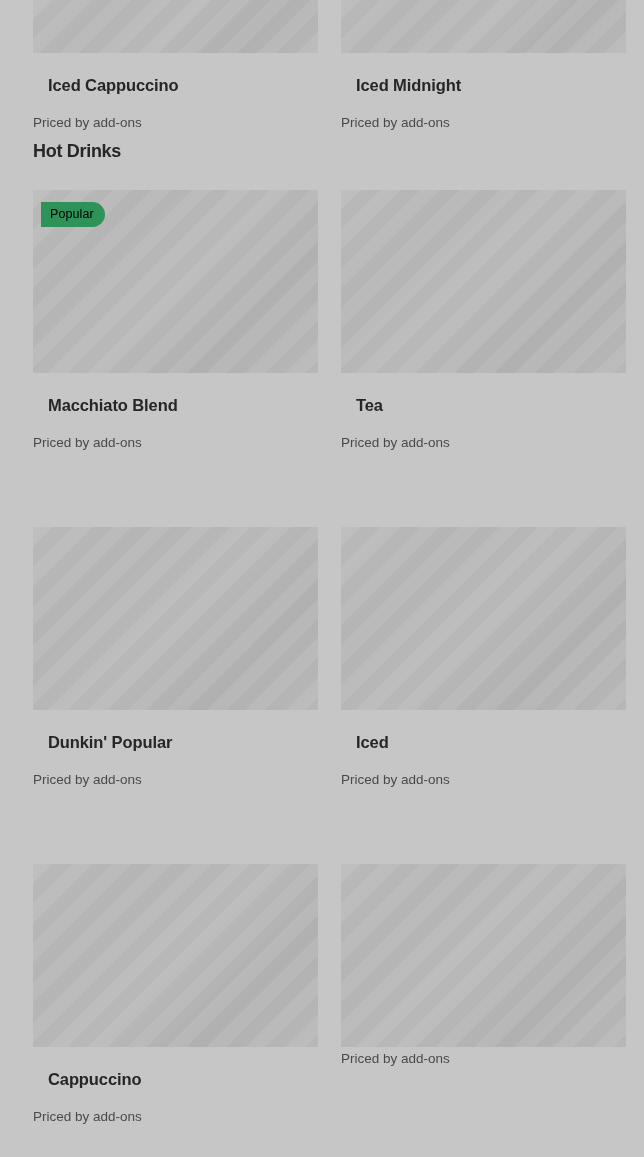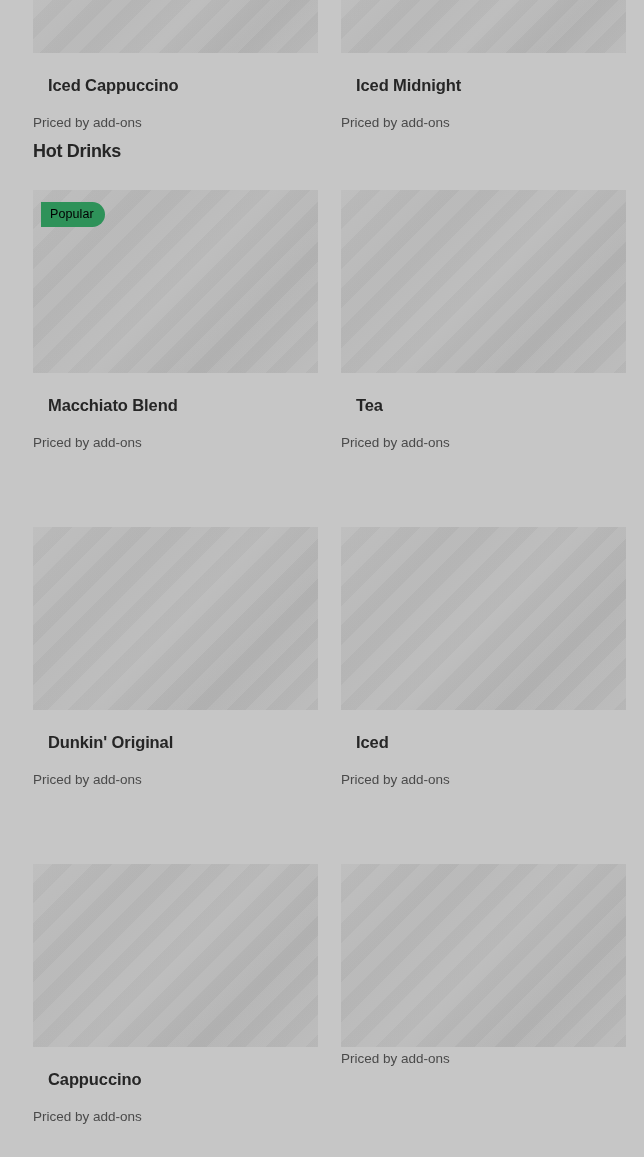--- a/index.html
+++ b/index.html
@@ -159,21 +159,21 @@
       <div class="thumb thumb-tall"></div>
       <div class="card-title">Tea</div>
       <div class="card-sub">Priced by add-ons</div>
     </div>
 
     <div class="row-gap"></div>
     <div class="row-gap"></div>
 
     <div class="card">
       <div class="thumb thumb-tall"></div>
-      <div class="card-title">Dunkin' Original</div>
+      <div class="card-title">Dunkin' Popular</div>
       <div class="card-sub">Priced by add-ons</div>
     </div>
 
     <div class="card">
       <div class="thumb thumb-tall"></div>
       <div class="card-title">Iced</div>
       <div class="card-sub">Priced by add-ons</div>
     </div>
 
     <div class="row-gap"></div>

